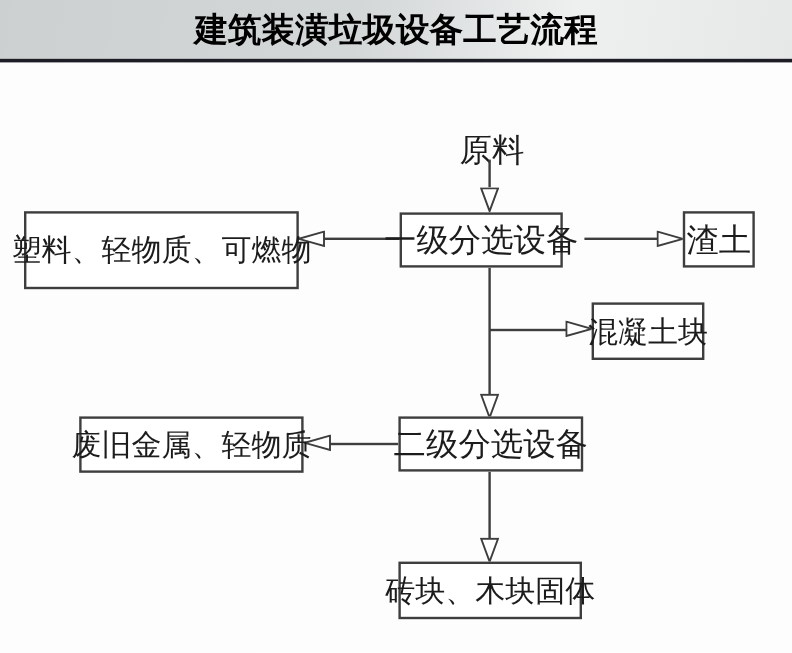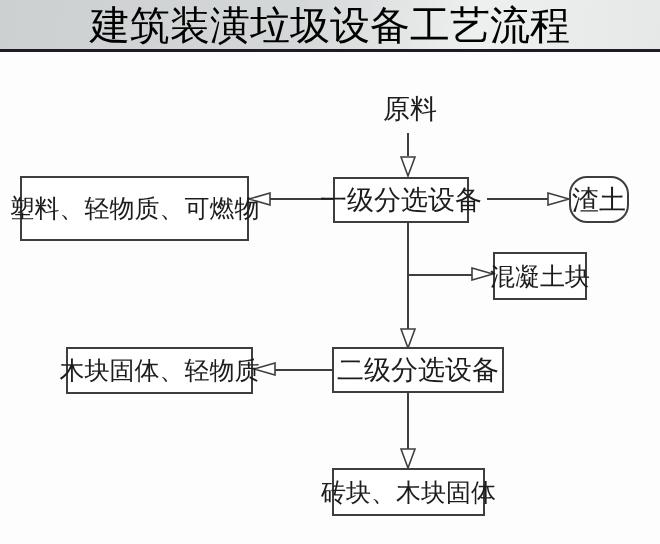--- a/index.html
+++ b/index.html
@@ -20,22 +20,22 @@
     top: 0; left: 0;
     width: 660px;
     height: 52px;
     background: linear-gradient(100deg, #ccd0d0 0%, #d4d7d7 45%, #eef0f0 72%, #e6e8e8 100%);
     border-bottom: 3px solid #1d1d26;
     display: flex;
     align-items: center;
     justify-content: center;
   }
   .titlebar h1 {
-    font-size: 40px;
-    font-weight: normal;
+    font-size: 28px;
+    font-weight: bold;
     color: #000;
     letter-spacing: 0px;
     line-height: 52px;
     white-space: nowrap;
   }
 
   
   .flow { position: absolute; inset: 0; }
 
   .box {
@@ -45,32 +45,32 @@
     display: flex;
     align-items: center;
     justify-content: center;
     color: #1c1c1c;
     font-family: "Liberation Serif", serif;
     white-space: nowrap;
   }
 
   .label-raw {
     position: absolute;
-    left: 370px; top: 92px; width: 80px; height: 34px;
+    left: 370px; top: 108px; width: 80px; height: 34px;
     display: flex; align-items: center; justify-content: center;
     font-size: 27px; color: #1c1c1c;
     font-family: Liberation Sans, sans-serif;
   }
 
   .box-plastics { left: 20px;  top: 176px; width: 229px; height: 65px; font-size: 25px; }
   .box-stage1   { left: 333px; top: 177px; width: 136px; height: 46px; font-size: 27px; }
-  .box-slag     { left: 569px; top: 176px; width: 60px;  height: 47px; font-size: 27px; border-radius: 18px; }
+  .box-slag     { left: 569px; top: 176px; width: 60px;  height: 47px; font-size: 27px; }
   .box-scrap    { left: 493px; top: 252px; width: 94px;  height: 48px; font-size: 25px; }
   .box-wood     { left: 66px;  top: 347px; width: 187px; height: 47px; font-size: 25px; }
-  .box-stage2   { left: 332px; top: 347px; width: 172px; height: 46px; font-size: 27px; }
+  .box-stage2   { left: 332px; top: 347px; width: 154px; height: 46px; font-size: 27px; }
   .box-bricks   { left: 332px; top: 468px; width: 153px; height: 48px; font-size: 25px; }
 
   
   .vline, .hline { position: absolute; background: #3e3e3e; }
   .vline { width: 2px; }
   .hline { height: 2px; }
 
   .v-raw-stage1    { left: 407px; top: 133px; height: 23px; }
   .v-stage1-stage2 { left: 407px; top: 223px; height: 108px; }
   .v-stage2-bricks { left: 407px; top: 393px; height: 56px; }
@@ -130,18 +130,18 @@
       <polygon points="1,1 22,7 1,13" fill="#ffffff" stroke="#3e3e3e" stroke-width="1.6"></polygon>
     </svg>
     <svg class="ah ah-left-2" width="23" height="14" viewBox="0 0 23 14">
       <polygon points="22,1 1,7 22,13" fill="#ffffff" stroke="#3e3e3e" stroke-width="1.6"></polygon>
     </svg>
 
     <div class="box box-plastics">塑料、轻物质、可燃物</div>
     <div class="box box-stage1">一级分选设备</div>
     <div class="box box-slag">渣土</div>
     <div class="box box-scrap">混凝土块</div>
-    <div class="box box-wood">木块固体、轻物质</div>
+    <div class="box box-wood">废旧金属、轻物质</div>
     <div class="box box-stage2">二级分选设备</div>
     <div class="box box-bricks">砖块、木块固体</div>
 
   </div>
 </div>
 
 </body></html>

